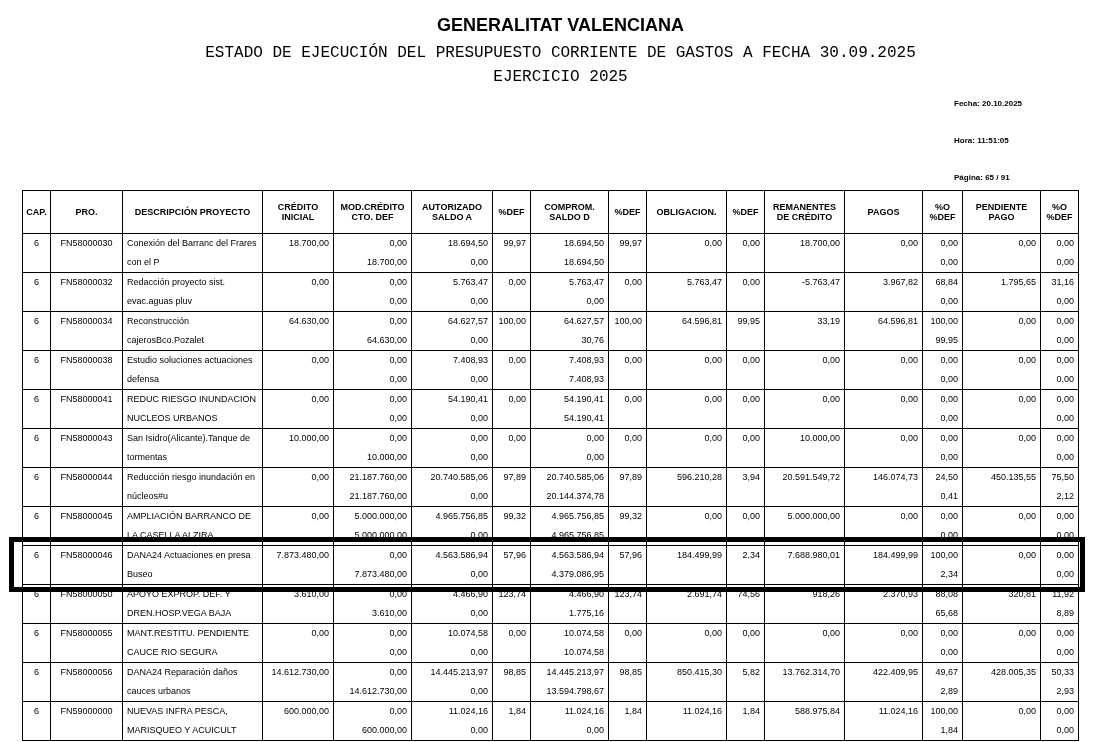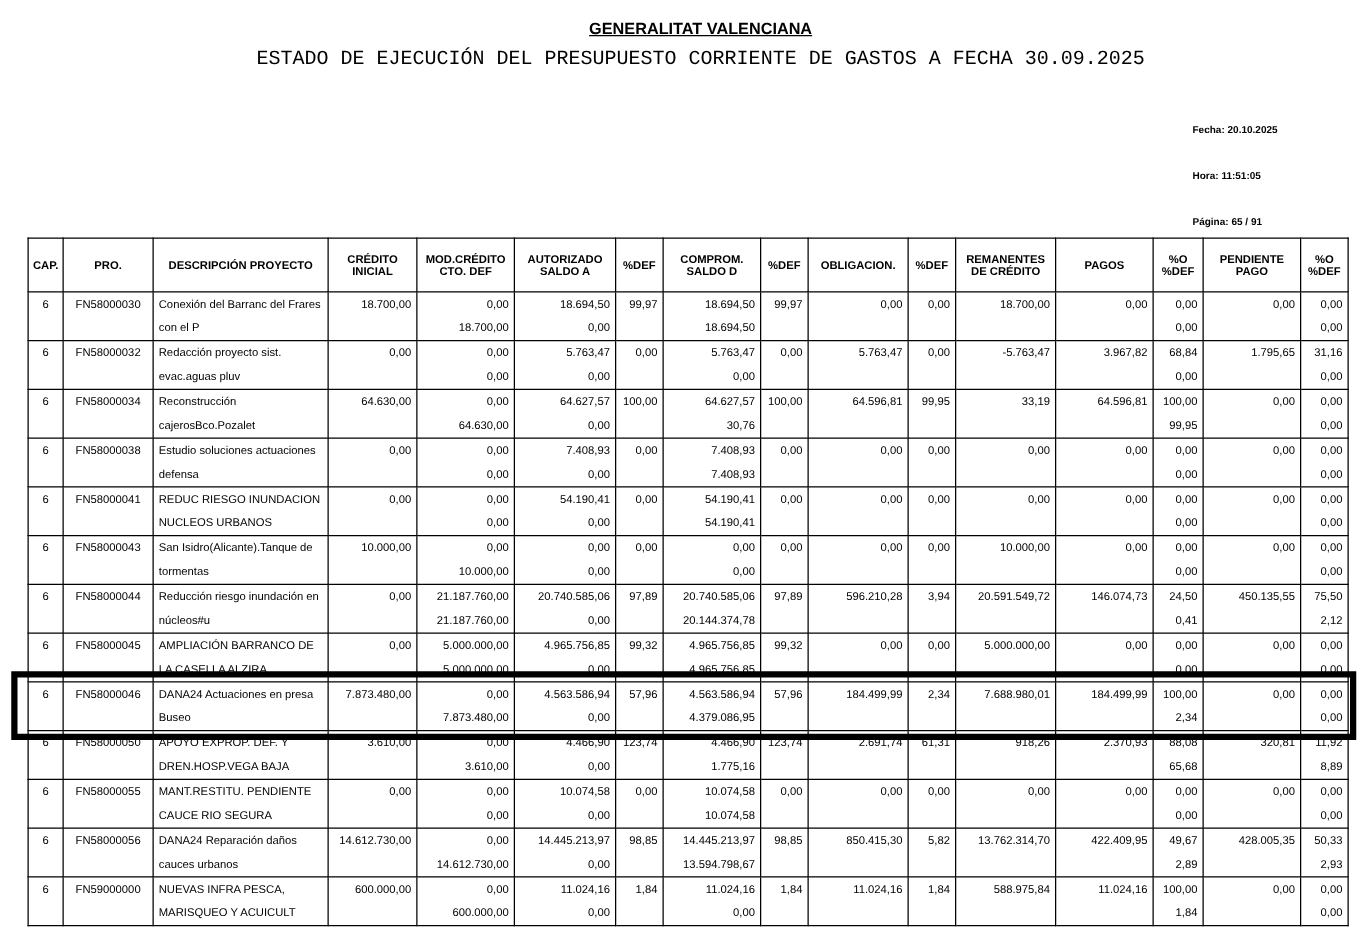--- a/index.html
+++ b/index.html
@@ -3,21 +3,21 @@
 <meta charset="utf-8">
 <style>
   html, body { margin:0; padding:0; background:#ffffff; }
   .page {
     position:relative; width:1093px; height:742px; background:#ffffff;
     font-family:"Liberation Sans", sans-serif; color:#000; overflow:hidden;
   }
   .logo { position:absolute; left:38px; top:36px; display:flex; align-items:center; gap:7px; }
   .logo-text { font-weight:700; font-size:10.5px; line-height:11.5px; letter-spacing:0.2px; }
   .title-block { position:absolute; top:15px; left:0; width:100%; padding-left:28px; box-sizing:border-box; text-align:center; }
-  .title-main { font-size:13px; font-weight:700; margin-bottom:8px;text-decoration:underline; }
+  .title-main { font-size:18px; font-weight:700; margin-bottom:8px; }
   .title-sub { font-size:16px; margin-bottom:6px;font-family:Liberation Mono, monospace; }
   .info-block { position:absolute; left:954px; top:71px; font-size:8px; font-weight:700; }
   .info-line { margin-bottom:10px; white-space:nowrap;margin-top:28px; }
 
   table.budget {
     position:absolute; left:22px; top:190px; width:1056px;
     border-collapse:collapse; table-layout:fixed; font-size:9px;border-radius:30px;
   }
   table.budget th, table.budget td { border:1px solid #000; overflow:hidden; }
   table.budget th {
@@ -40,20 +40,21 @@
 </style>
 </head>
 <body>
 
 <div class="page">
 
 
   <div class="title-block">
     <div class="title-main">GENERALITAT VALENCIANA</div>
     <div class="title-sub">ESTADO DE EJECUCIÓN DEL PRESUPUESTO CORRIENTE DE GASTOS A FECHA 30.09.2025</div>
+    <div class="title-sub">EJERCICIO 2025</div>
   </div>
 
   <div class="info-block">
     <div class="info-line"><span>Fecha:</span> <span>20.10.2025</span></div>
     <div class="info-line"><span>Hora:</span> <span>11:51:05</span></div>
     <div class="info-line"><span>Página:</span> <span>65 / 91</span></div>
   </div>
 
   <table class="budget">
     <colgroup>
@@ -1073,21 +1074,21 @@
             </div>
           </td>
           <td class="al-right">
             <div class="cell">
               <div>2.691,74</div>
               <div>&nbsp;</div>
             </div>
           </td>
           <td class="al-right">
             <div class="cell">
-              <div>61,31</div>
+              <div>74,56</div>
               <div>&nbsp;</div>
             </div>
           </td>
           <td class="al-right">
             <div class="cell">
               <div>918,26</div>
               <div>&nbsp;</div>
             </div>
           </td>
           <td class="al-right">

